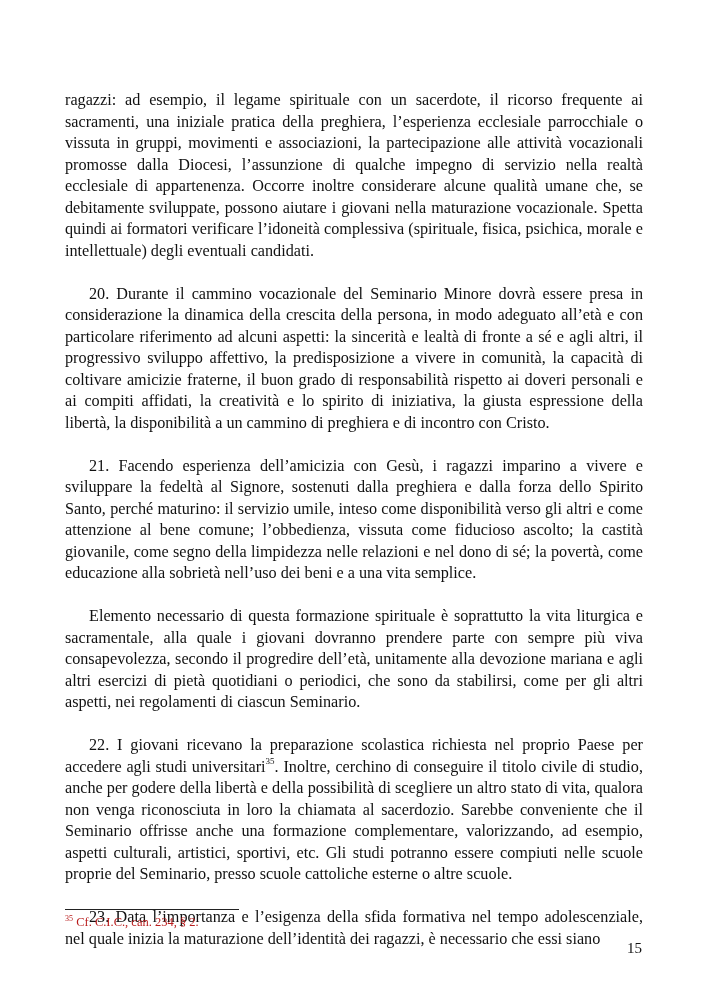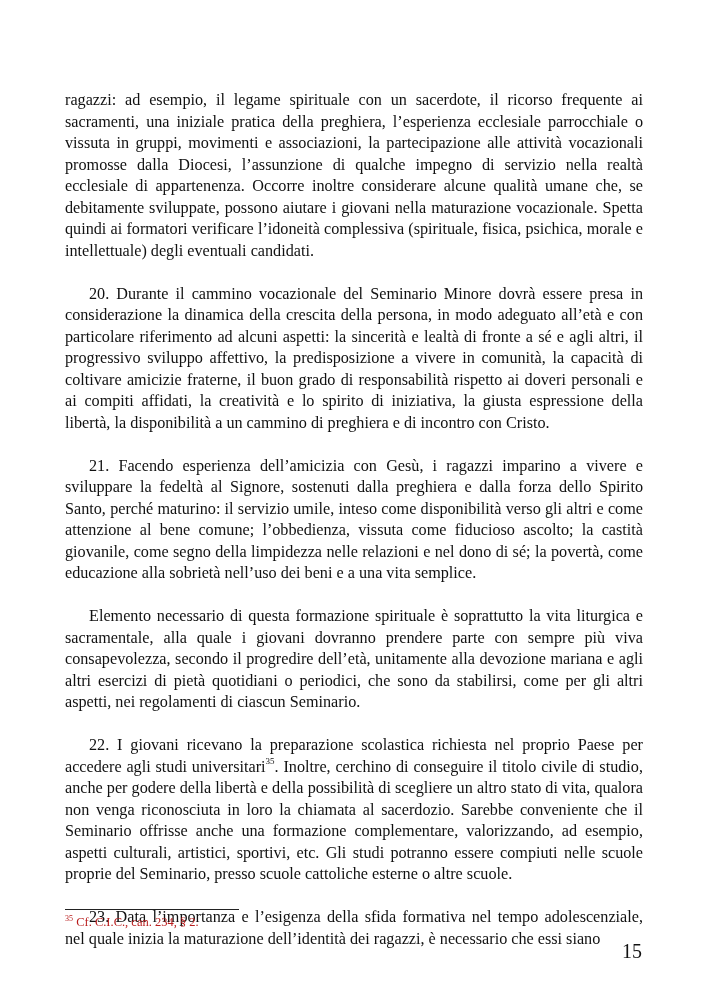--- a/index.html
+++ b/index.html
@@ -58,21 +58,21 @@
     }
     .footnote sup {
       font-size: 8px;
       vertical-align: super;
       line-height: 0;
     }
     .page-number {
       position: absolute;
       right: 65px;
       top: 940px;
-      font-size: 20px;
+      font-size: 15px;
       color: #111;
     }
   </style>
 </head>
 <body>
 
 <div class="page">
   <p class="para no-indent">ragazzi: ad esempio, il legame spirituale con un sacerdote, il ricorso frequente ai sacramenti, una iniziale pratica della preghiera, l’esperienza ecclesiale parrocchiale o vissuta in gruppi, movimenti e associazioni, la partecipazione alle attività vocazionali promosse dalla Diocesi, l’assunzione di qualche impegno di servizio nella realtà ecclesiale di appartenenza. Occorre inoltre considerare alcune qualità umane che, se debitamente sviluppate, possono aiutare i giovani nella maturazione vocazionale. Spetta quindi ai formatori verificare l’idoneità complessiva (spirituale, fisica, psichica, morale e intellettuale) degli eventuali candidati.</p>
   <p class="para">20. Durante il cammino vocazionale del Seminario Minore dovrà essere presa in considerazione la dinamica della crescita della persona, in modo adeguato all’età e con particolare riferimento ad alcuni aspetti: la sincerità e lealtà di fronte a sé e agli altri, il progressivo sviluppo affettivo, la predisposizione a vivere in comunità, la capacità di coltivare amicizie fraterne, il buon grado di responsabilità rispetto ai doveri personali e ai compiti affidati, la creatività e lo spirito di iniziativa, la giusta espressione della libertà, la disponibilità a un cammino di preghiera e di incontro con Cristo.</p>
   <p class="para">21. Facendo esperienza dell’amicizia con Gesù, i ragazzi imparino a vivere e sviluppare la fedeltà al Signore, sostenuti dalla preghiera e dalla forza dello Spirito Santo, perché maturino: il servizio umile, inteso come disponibilità verso gli altri e come attenzione al bene comune; l’obbedienza, vissuta come fiducioso ascolto; la castità giovanile, come segno della limpidezza nelle relazioni e nel dono di sé; la povertà, come educazione alla sobrietà nell’uso dei beni e a una vita semplice.</p>

